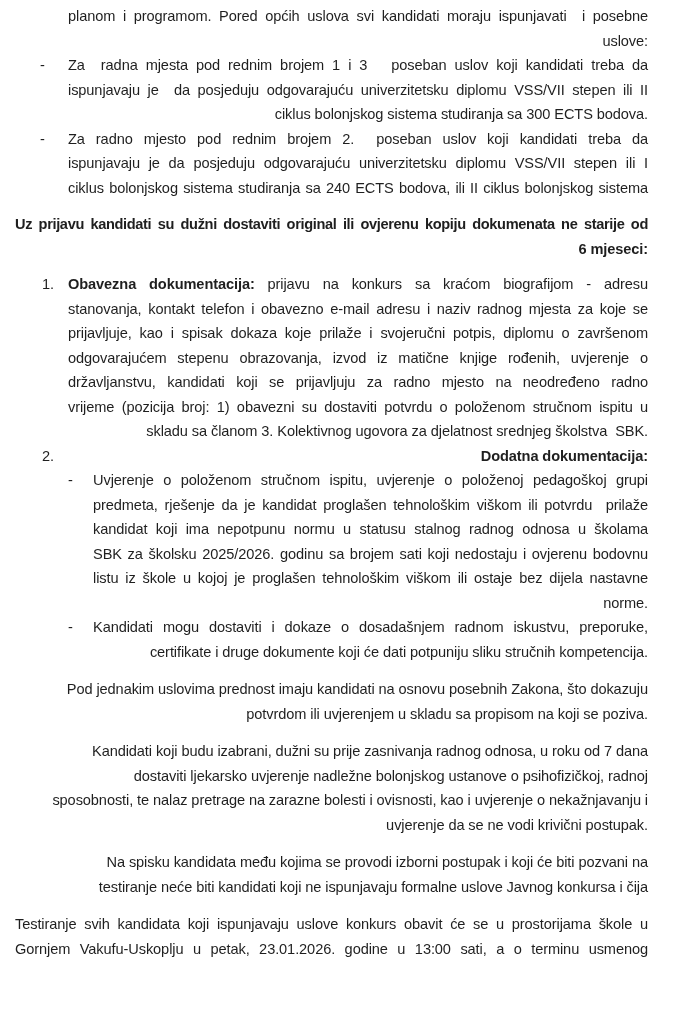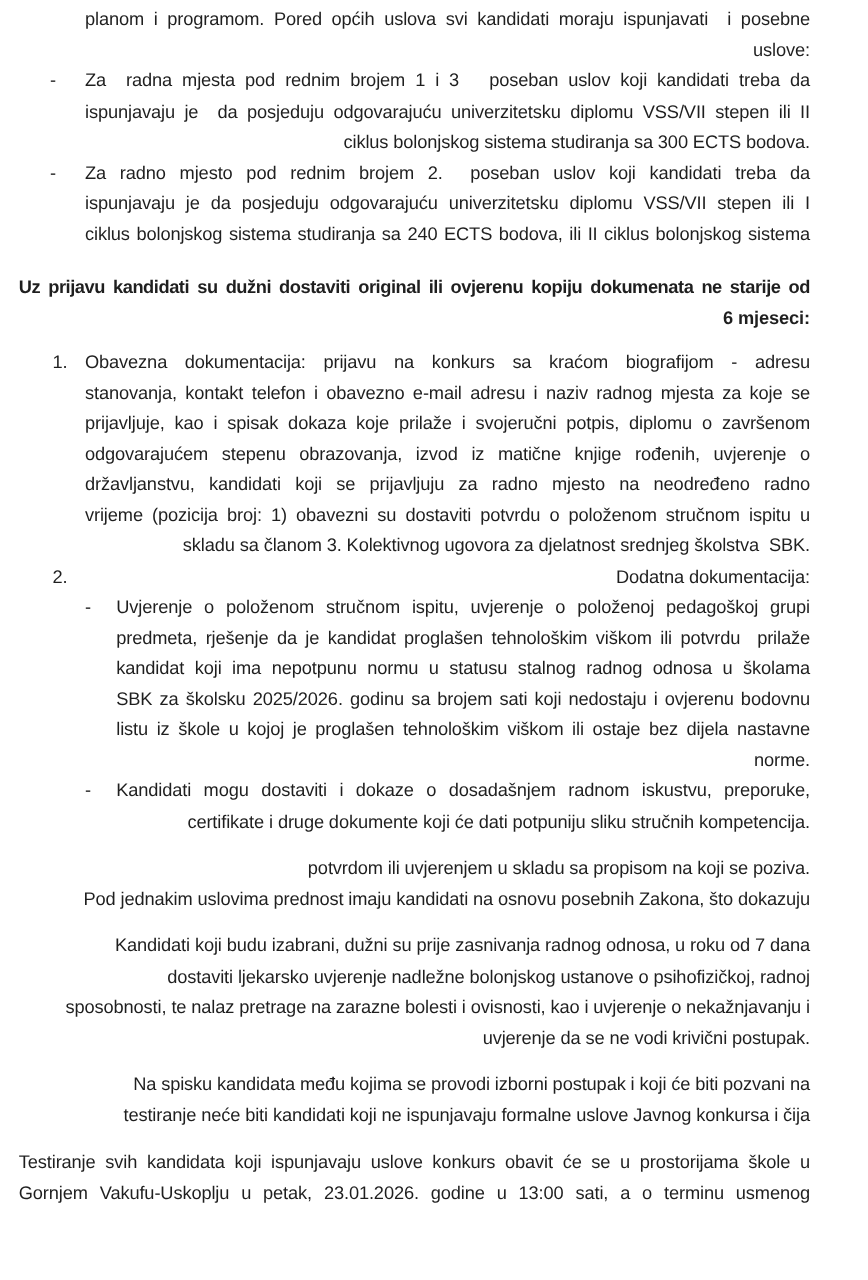--- a/index.html
+++ b/index.html
@@ -50,24 +50,24 @@
   
   .sub {
     position: relative;
     padding-left: 78px;
   }
   .sub > .marker {
     position: absolute;
     left: 53px;
     top: 0;
   }
-  .b { font-weight: normal; }
+  .b { font-weight: bold; }
   .heading {
     font-weight: bold;
-    margin-top: 18px;
+    margin-top: 12px;
   }
   .heading .jline {
     letter-spacing: -0.35px;
     word-spacing: -1px;
   }
   .mt-list { margin-top: 11px; }
   .mt-para { margin-top: 13px; }
 </style>
 </head>
 <body>
@@ -124,22 +124,22 @@
     <div class="lline">norme.</div>
   </div>
 
   <div class="sub">
     <span class="marker">-</span>
     <div class="jline">Kandidati mogu dostaviti i dokaze o dosadašnjem radnom iskustvu, preporuke,</div>
     <div class="lline">certifikate i druge dokumente koji će dati potpuniju sliku stručnih kompetencija.</div>
   </div>
 
   <div class="mt-para">
+    <div class="lline">Pod jednakim uslovima prednost imaju kandidati na osnovu posebnih Zakona, što dokazuju</div>
     <div class="lline">potvrdom ili uvjerenjem u skladu sa propisom na koji se poziva.</div>
-    <div class="lline">Pod jednakim uslovima prednost imaju kandidati na osnovu posebnih Zakona, što dokazuju</div>
   </div>
 
   <div class="mt-para">
     <div class="lline">Kandidati koji budu izabrani, dužni su prije zasnivanja radnog odnosa, u roku od 7 dana</div>
     <div class="lline">dostaviti ljekarsko uvjerenje nadležne bolonjskog ustanove o psihofizičkoj, radnoj</div>
     <div class="lline">sposobnosti, te nalaz pretrage na zarazne bolesti i ovisnosti, kao i uvjerenje o nekažnjavanju i</div>
     <div class="lline">uvjerenje da se ne vodi krivični postupak.</div>
   </div>
 
   <div class="mt-para">

